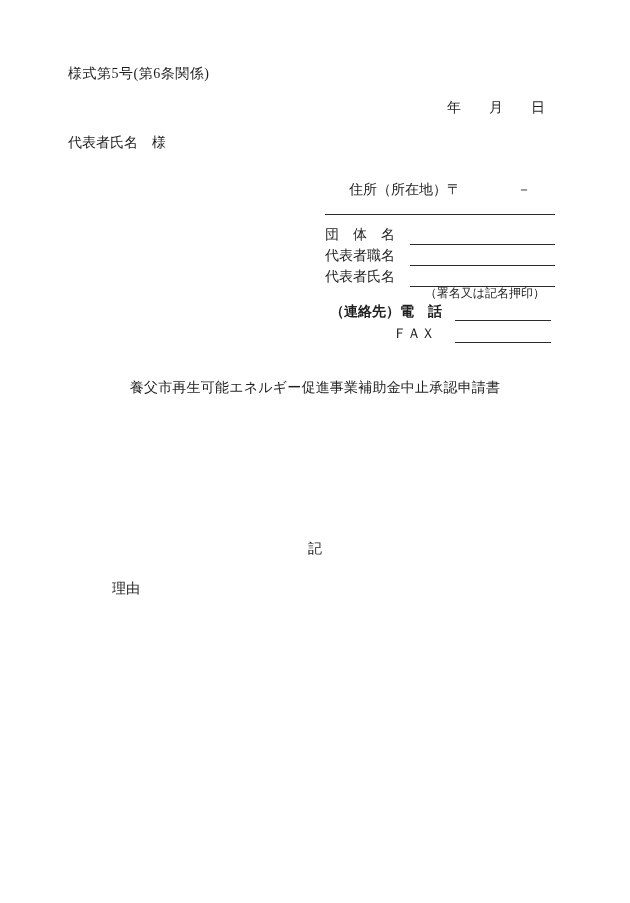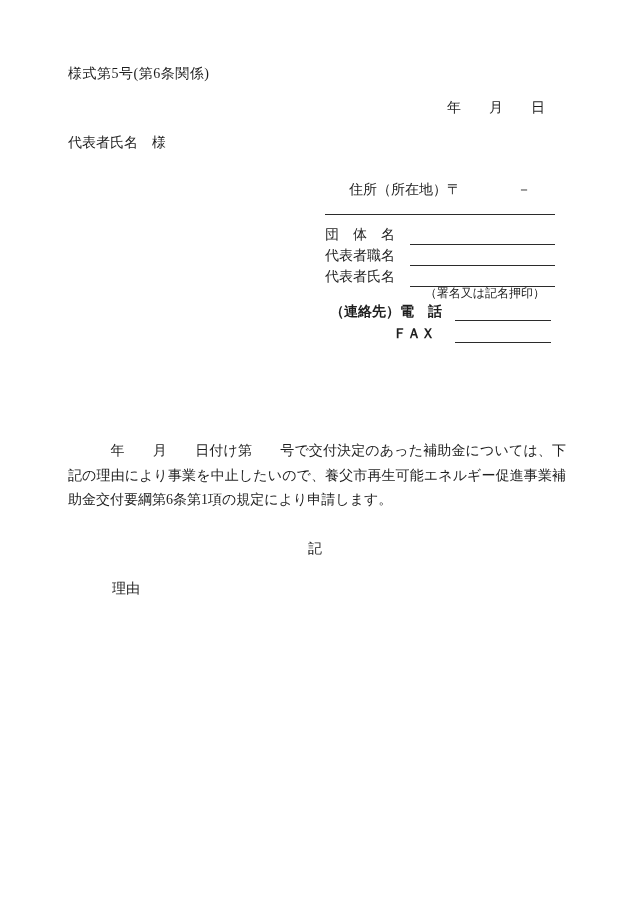--- a/index.html
+++ b/index.html
@@ -36,21 +36,21 @@
 
   .frow { display: flex; align-items: flex-end; height: 20px; }
   .flabel { flex: 0 0 auto; line-height: 20px; }
   .fline {
     flex: 1 1 auto;
     margin-left: 15px;
     border-bottom: 1px solid #2b2b2b;
     height: 18px;
   }
   .contact-label { position: absolute; left: 5px; top: 0; line-height: 20px; font-weight: bold; }
-  .fax-label     { position: absolute; left: 68px; top: 0; line-height: 20px; font-weight: bold; }
+  .fax-label     { position: absolute; left: 68px; top: 0; line-height: 20px; }
   .contact-line  {
     position: absolute; left: 130px; bottom: 3px; width: 96px;
     border-bottom: 1px solid #2b2b2b;
   }
 
   .doc-title {
     left: 0; right: 0; top: 379px;
     text-align: center;
     letter-spacing: 0.2px;
   }
@@ -101,20 +101,20 @@
       <span class="contact-line"></span>
     </div>
 
     <div class="arow fax-row">
       <span class="fax-label">ＦＡＸ</span>
       <span class="contact-line"></span>
     </div>
 
   </div>
 
+  <div class="abs doc-title">養父市再生可能エネルギー促進事業補助金中止承認申請書</div>
 
-  <div class="abs body-par">　　　年　　月　　日付け第　　号で交付決定のあった補助金については、下記の理由により事業を中止したいので、養父市再生可能エネルギー促進事業補助金交付要綱第6条第1項の規定により申請します。</div>
 
   <div class="abs record-heading">記</div>
 
   <div class="abs reason-label">理由</div>
 
 </div>
 
 </body></html>

